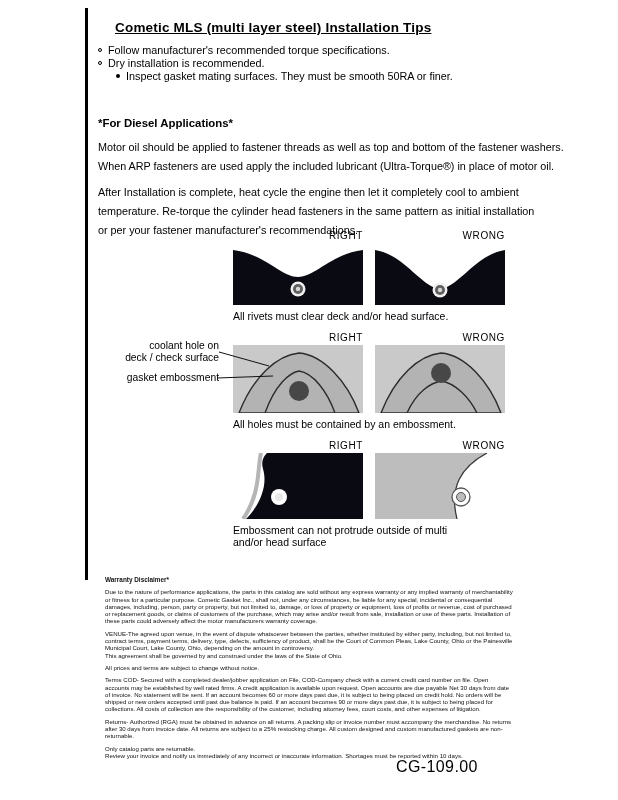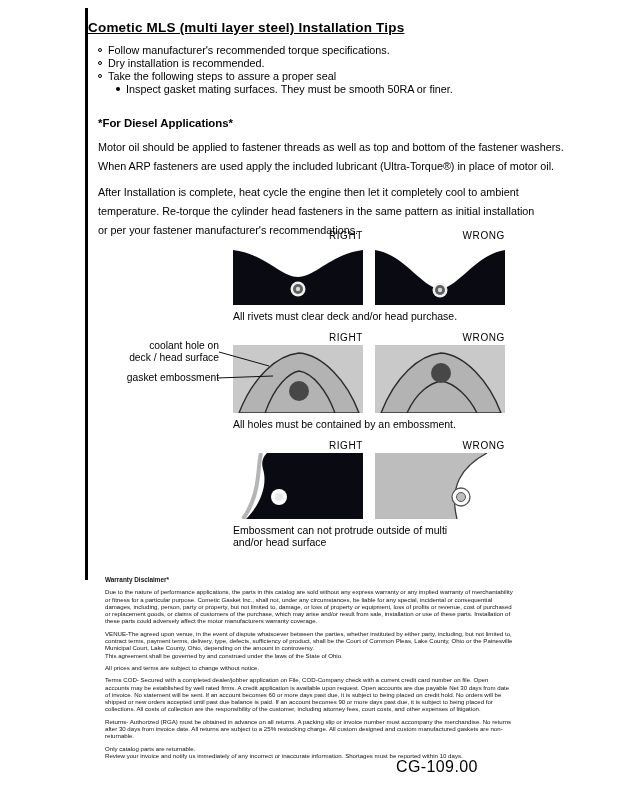--- a/index.html
+++ b/index.html
@@ -4,21 +4,21 @@
 <style>
   * { margin:0; padding:0; box-sizing:border-box; }
   html,body { background:#ffffff; }
   .page {
     position:relative; width:618px; height:800px; background:#ffffff;
     font-family:"Liberation Sans", sans-serif; color:#000; overflow:hidden;
   }
   .leftbar { position:absolute; left:85px; top:8px; width:3px; height:572px; background:#000; }
 
   .title {
-    position:absolute; left:88px; top:20px;
+    position:absolute; left:115px; top:20px;
     font-size:13.5px; font-weight:bold; text-decoration:underline; letter-spacing:0.2px;
   }
 
   .tips { position:absolute; left:98px; top:44px; width:480px; font-size:10.8px; }
   .tip-row { display:flex; align-items:flex-start; height:13px;text-align:right; }
   .obullet { flex:none; width:4px; height:4px; border:1px solid #000; border-radius:50%; margin:4px 6px 0 0; }
   .fbullet { flex:none; width:4px; height:4px; background:#000; border-radius:50%; margin:4px 6px 0 0; }
   .sub { margin-left:18px; }
 
   .diesel { position:absolute; left:98px; top:117px; width:478px; font-size:10.8px; }
@@ -59,24 +59,20 @@
 
   <div class="tips">
     <div class="tip-row">
       <span class="obullet"></span>
       <span>Follow manufacturer's recommended torque specifications.</span>
     </div>
     <div class="tip-row">
       <span class="obullet"></span>
       <span>Dry installation is recommended.</span>
     </div>
-    <div class="tip-row">
-      <span class="obullet"></span>
-      <span>Take the following steps to assure a proper seal</span>
-    </div>
     <div class="tip-row sub">
       <span class="fbullet"></span>
       <span>Inspect gasket mating surfaces.  They must be smooth 50RA or finer.</span>
     </div>
   </div>
 
   <div class="diesel">
     <div class="diesel-h">*For Diesel Applications*</div>
     <p>Motor oil should be applied to fastener threads as well as top and bottom of the fastener washers.
 When ARP fasteners are used apply the included lubricant (Ultra-Torque®) in place of motor oil.</p>
@@ -101,26 +97,26 @@
           <circle cx="65" cy="46" r="2.2" fill="#d8d8d8"></circle>
         </svg>
         <svg width="130" height="62" viewBox="0 0 130 62">
           <rect width="130" height="62" fill="#0a0a12"></rect>
           <path d="M0,0 H130 V7 C100,12 84,44 65,46 C46,44 30,12 0,7 Z" fill="#ffffff"></path>
           <circle cx="65" cy="47" r="7.5" fill="#f0f0f0"></circle>
           <circle cx="65" cy="47" r="5" fill="#5f5f5f"></circle>
           <circle cx="65" cy="47" r="2.2" fill="#d8d8d8"></circle>
         </svg>
       </div>
-      <div class="fig-caption">All rivets must clear deck and/or head purchase.</div>
+      <div class="fig-caption">All rivets must clear deck and/or head surface.</div>
     </div>
 
     <div class="fig-row">
       <div class="callout callout-1">coolant hole on
-deck / head surface</div>
+deck / check surface</div>
       <div class="callout callout-2">gasket embossment</div>
       <svg class="callout-lines" width="80" height="48" viewBox="0 0 80 48">
         <line x1="2" y1="8" x2="52" y2="22" stroke="#111" stroke-width="1"></line>
         <line x1="0" y1="34" x2="56" y2="32" stroke="#111" stroke-width="1"></line>
       </svg>
       <div class="fig-labels">
         <span class="fig-label">RIGHT</span>
         <span class="fig-label">WRONG</span>
       </div>
       <div class="fig-panels">

